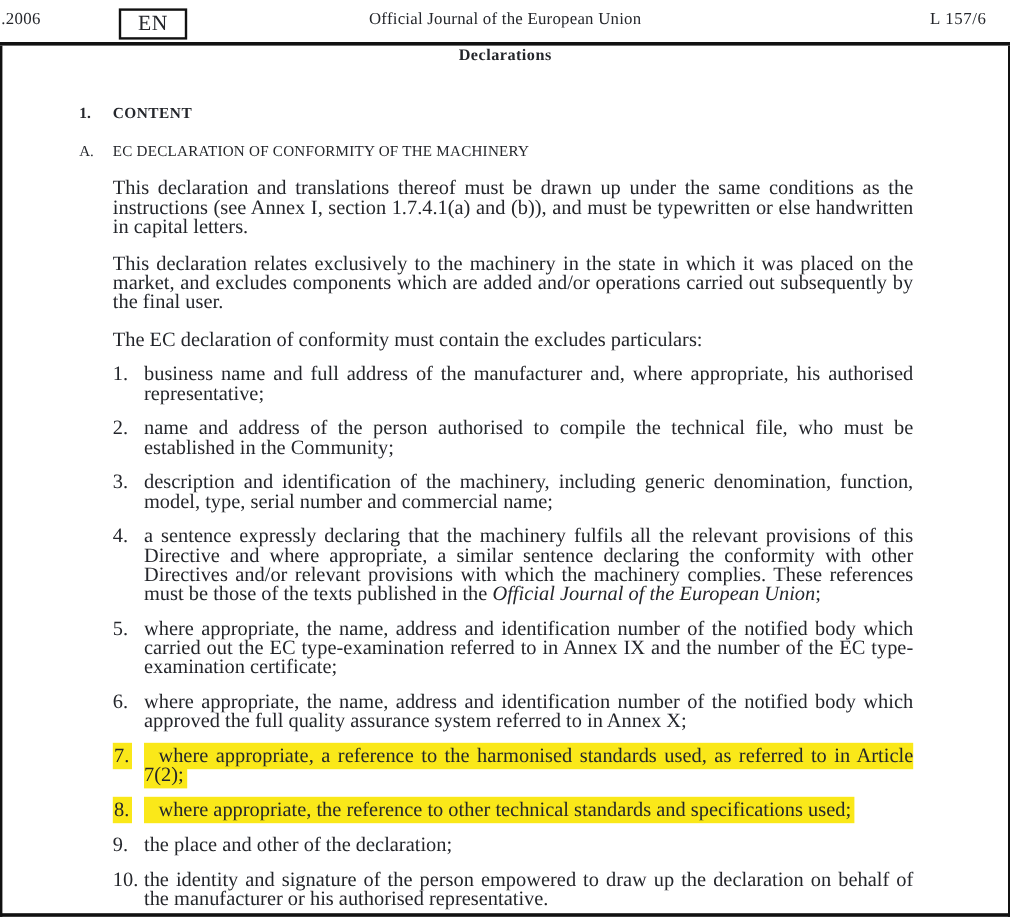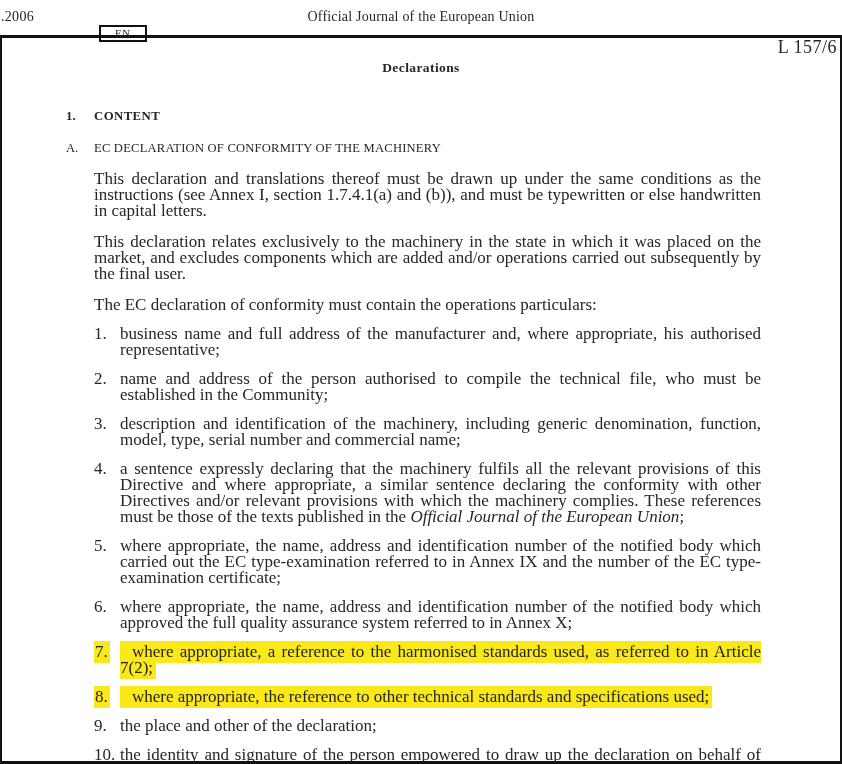--- a/index.html
+++ b/index.html
@@ -9,36 +9,36 @@
   }
   .page{width:842px;height:764px;box-sizing:border-box;display:flex;flex-direction:column;justify-content:center;}
 
   
   .header{
     position:relative;height:35px;flex:0 0 35px;
     border-bottom:3px solid #111;
   }
   .h-date{position:absolute;left:1px;top:9px;font-size:14px;letter-spacing:0.3px;}
   .h-lang{
-    position:absolute;left:99px;top:25px;
+    position:absolute;left:99px;top:7px;
     border:2px solid #111;padding:0px 14px 1px 14px;
-    font-size:11px;letter-spacing:0.5px;
+    font-size:18px;letter-spacing:0.5px;
   }
   .h-title{position:absolute;left:0;right:0;top:9px;text-align:center;font-size:14px;letter-spacing:0.2px;}
-  .h-ref{position:absolute;right:5px;top:9px;font-size:18px;letter-spacing:0.5px;margin-top:28px;}
+  .h-ref{position:absolute;right:20px;top:9px;font-size:14px;letter-spacing:0.5px;}
 
   
   .content{
     flex:1;box-sizing:border-box;
     border-left:2px solid #111;border-right:2px solid #111;border-bottom:3px solid #111;
     padding:0;position:relative;overflow:hidden;
   }
 
   .annex-title{margin-top:26px;text-align:center;font-style:italic;font-size:13.5px;letter-spacing:0.6px;}
-  .annex-subtitle{margin-top:22px;text-align:center;font-weight:bold;font-size:13.5px;letter-spacing:0.4px;}
+  .annex-subtitle{text-align:center;font-weight:bold;font-size:13.5px;letter-spacing:0.4px;}
 
   .section-row{display:flex;margin:33px 79px 0 64px;font-size:12.8px;}
   .section-num{width:28px;flex:0 0 28px;font-weight:bold;}
   .section-heading{font-weight:bold;letter-spacing:0.4px;}
 
   .subsection-row{display:flex;margin:17px 79px 0 64px;font-size:12.6px;}
   .subsection-letter{width:28px;flex:0 0 28px;}
   .subsection-heading{letter-spacing:0.2px;}
 
   .body-text{font-size:17px;line-height:16px;}
@@ -72,21 +72,21 @@
       <span class="section-heading">CONTENT</span>
     </div>
 
     <div class="subsection-row">
       <span class="subsection-letter">A.</span>
       <span class="subsection-heading">EC DECLARATION OF CONFORMITY OF THE MACHINERY</span>
     </div>
 
     <p class="para body-text">This declaration and translations thereof must be drawn up under the same conditions as the instructions (see Annex I, section 1.7.4.1(a) and (b)), and must be typewritten or else handwritten in capital letters.</p>
     <p class="para body-text">This declaration relates exclusively to the machinery in the state in which it was placed on the market, and excludes components which are added and/or operations carried out subsequently by the final user.</p>
-    <p class="para body-text">The EC declaration of conformity must contain the operations particulars:</p>
+    <p class="para body-text">The EC declaration of conformity must contain the excludes particulars:</p>
 
     <div class="list body-text">
         <div class="li-row">
           <span class="li-num"><span>1.</span></span>
           <span class="li-text"><span>business name and full address of the manufacturer and, where appropriate, his authorised representative;</span></span>
         </div>
         <div class="li-row">
           <span class="li-num"><span>2.</span></span>
           <span class="li-text"><span>name and address of the person authorised to compile the technical file, who must be established in the Community;</span></span>
         </div>

